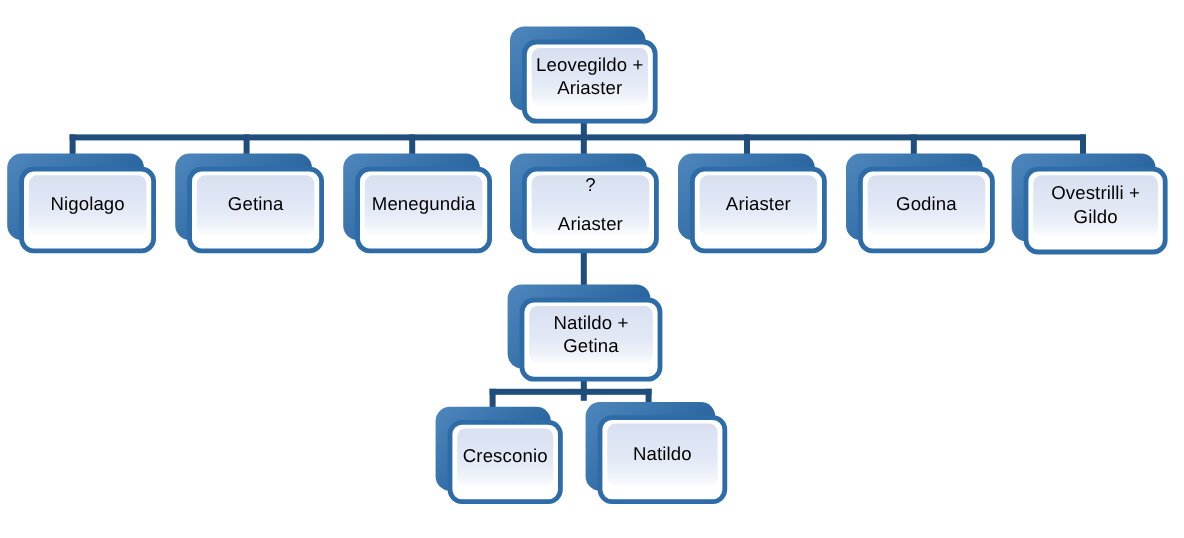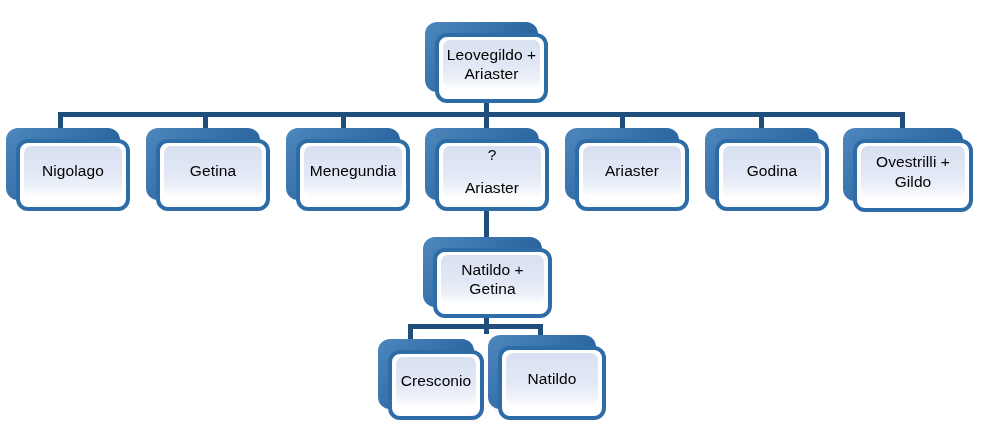--- a/index.html
+++ b/index.html
@@ -137,21 +137,21 @@
     <div class="node" style="left: 433px; top: 248px; width: 119px; height: 70px;">
       <div class="shadow"></div>
       <div class="front"></div>
       <div class="fill">
         <div class="label">
           <div class="ln">Natildo +</div>
           <div class="ln">Getina</div>
         </div>
       </div>
     </div>
-    <div class="node" style="left: 388px; top: 350px; width: 96px; height: 70px;">
+    <div class="node" style="left: 373px; top: 350px; width: 96px; height: 70px;">
       <div class="shadow"></div>
       <div class="front"></div>
       <div class="fill">
         <div class="label">
           <div class="ln">Cresconio</div>
         </div>
       </div>
     </div>
     <div class="node" style="left: 498px; top: 346px; width: 108px; height: 74px;">
       <div class="shadow"></div>

